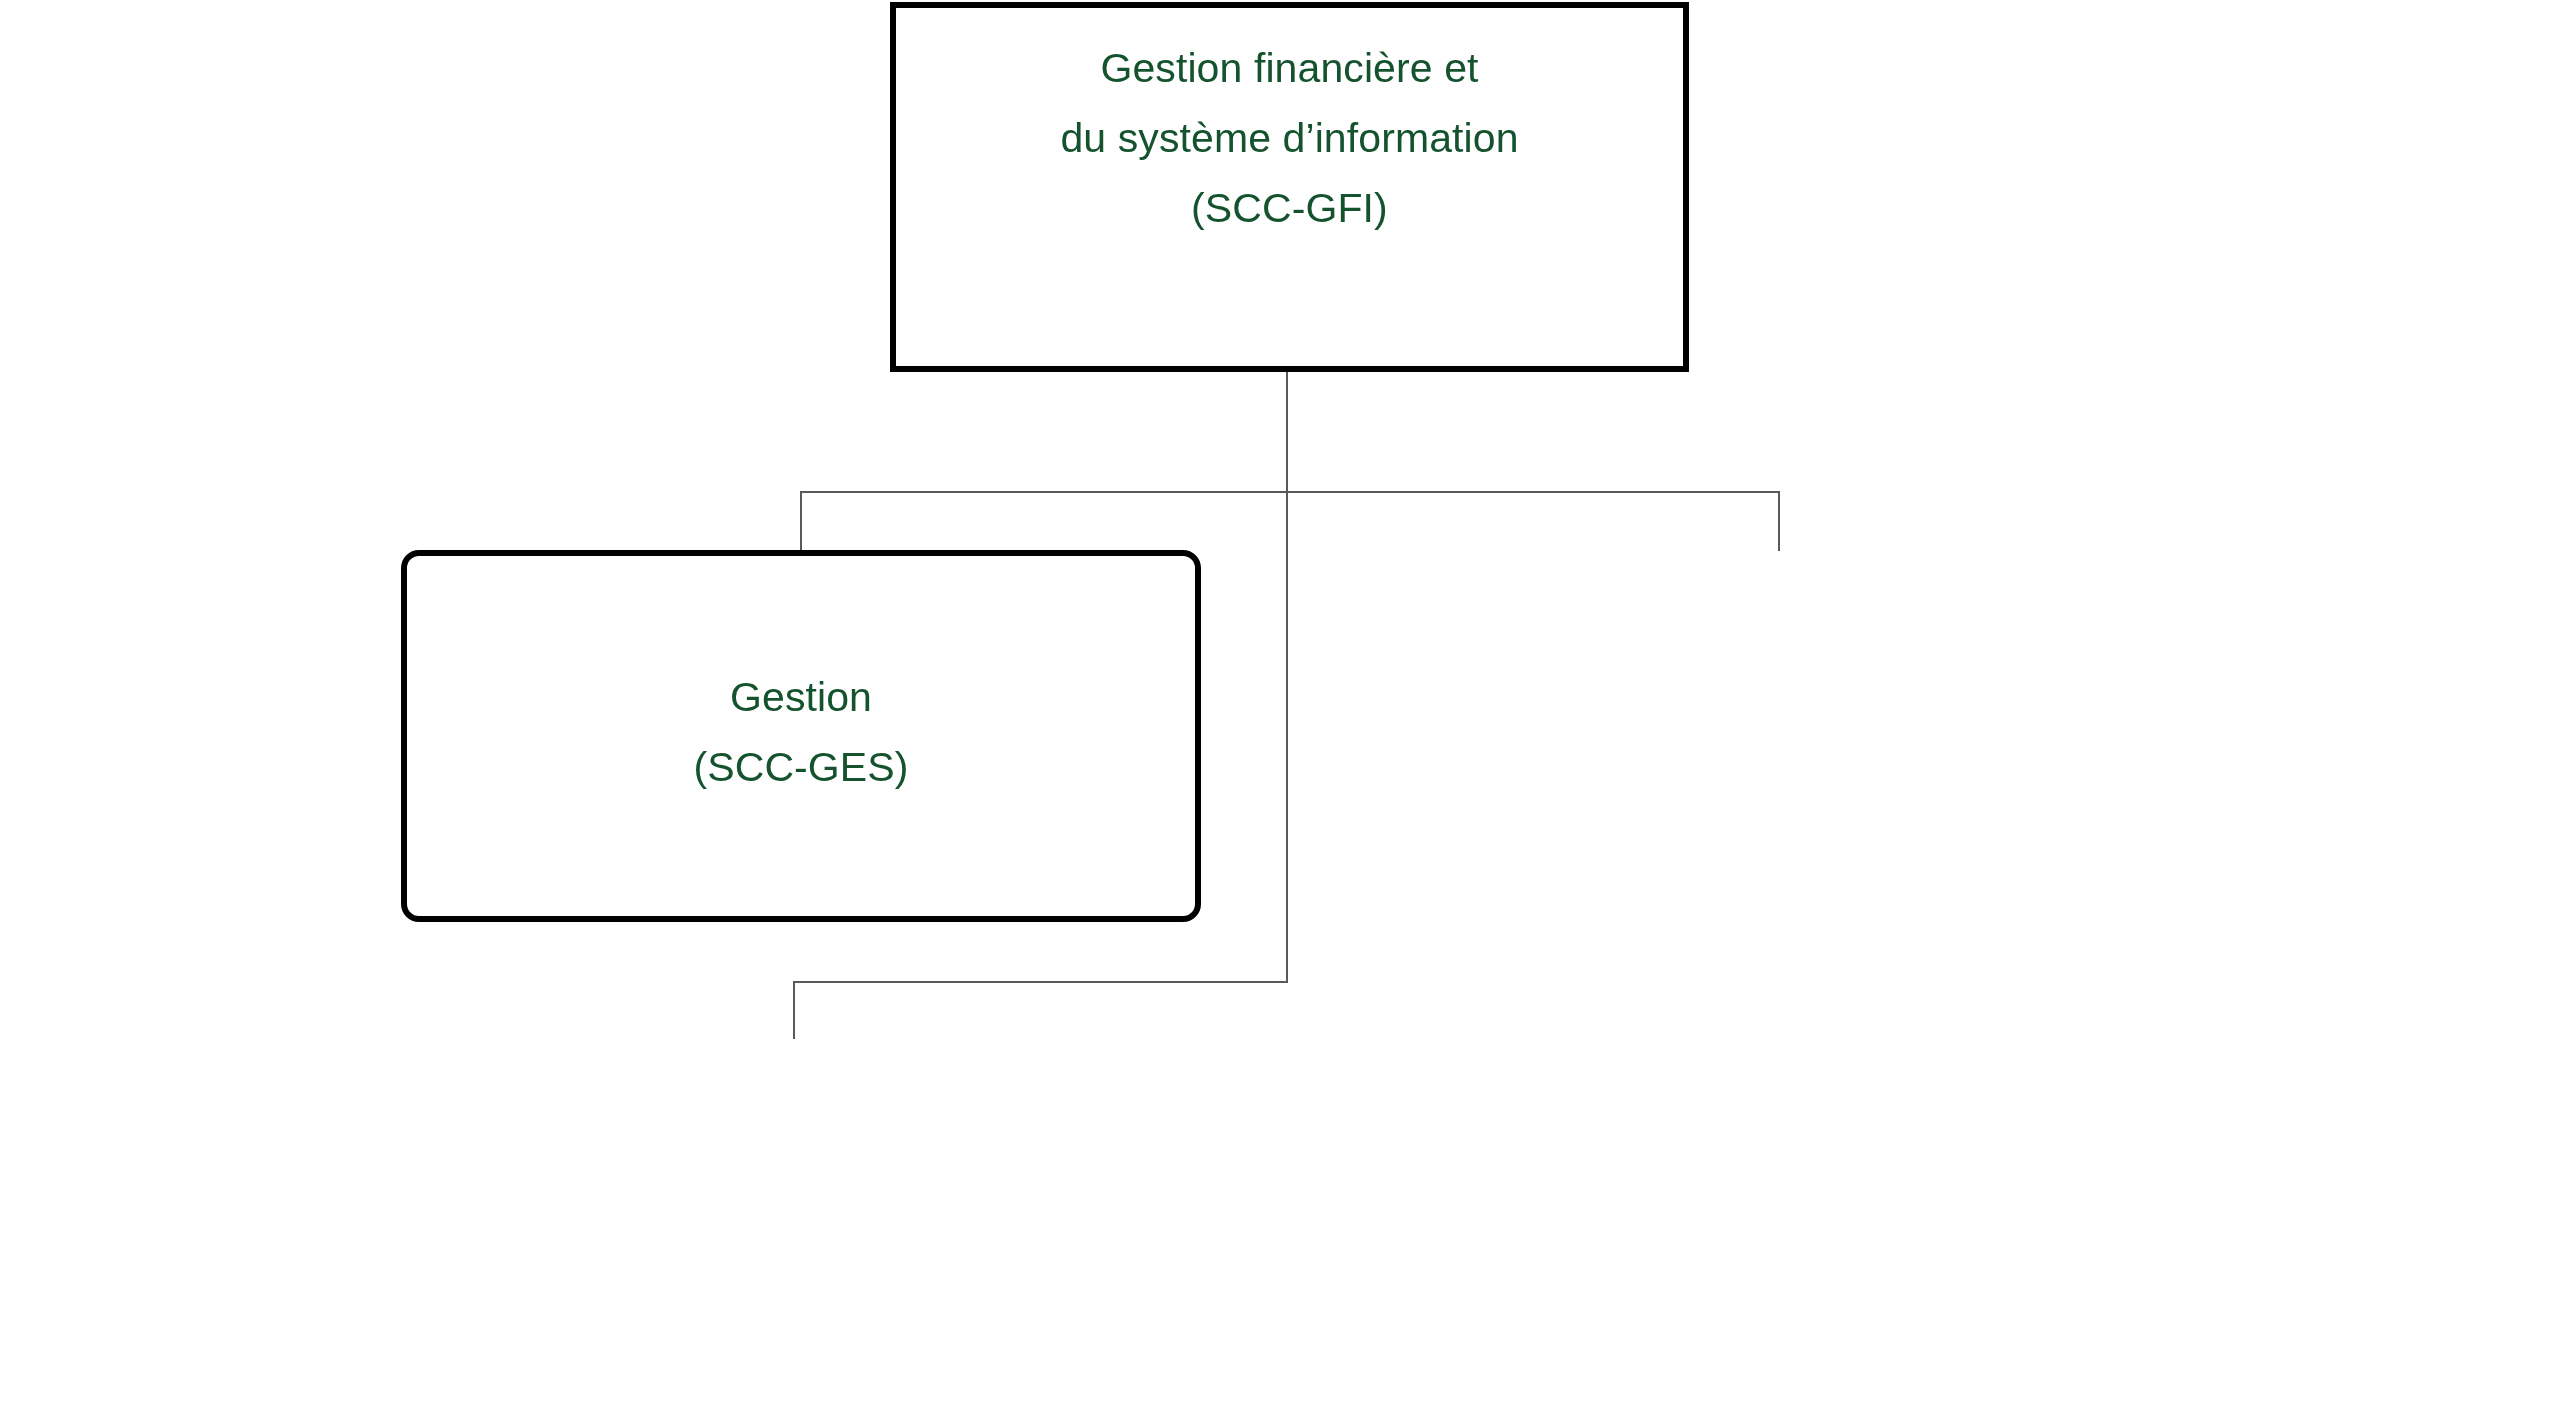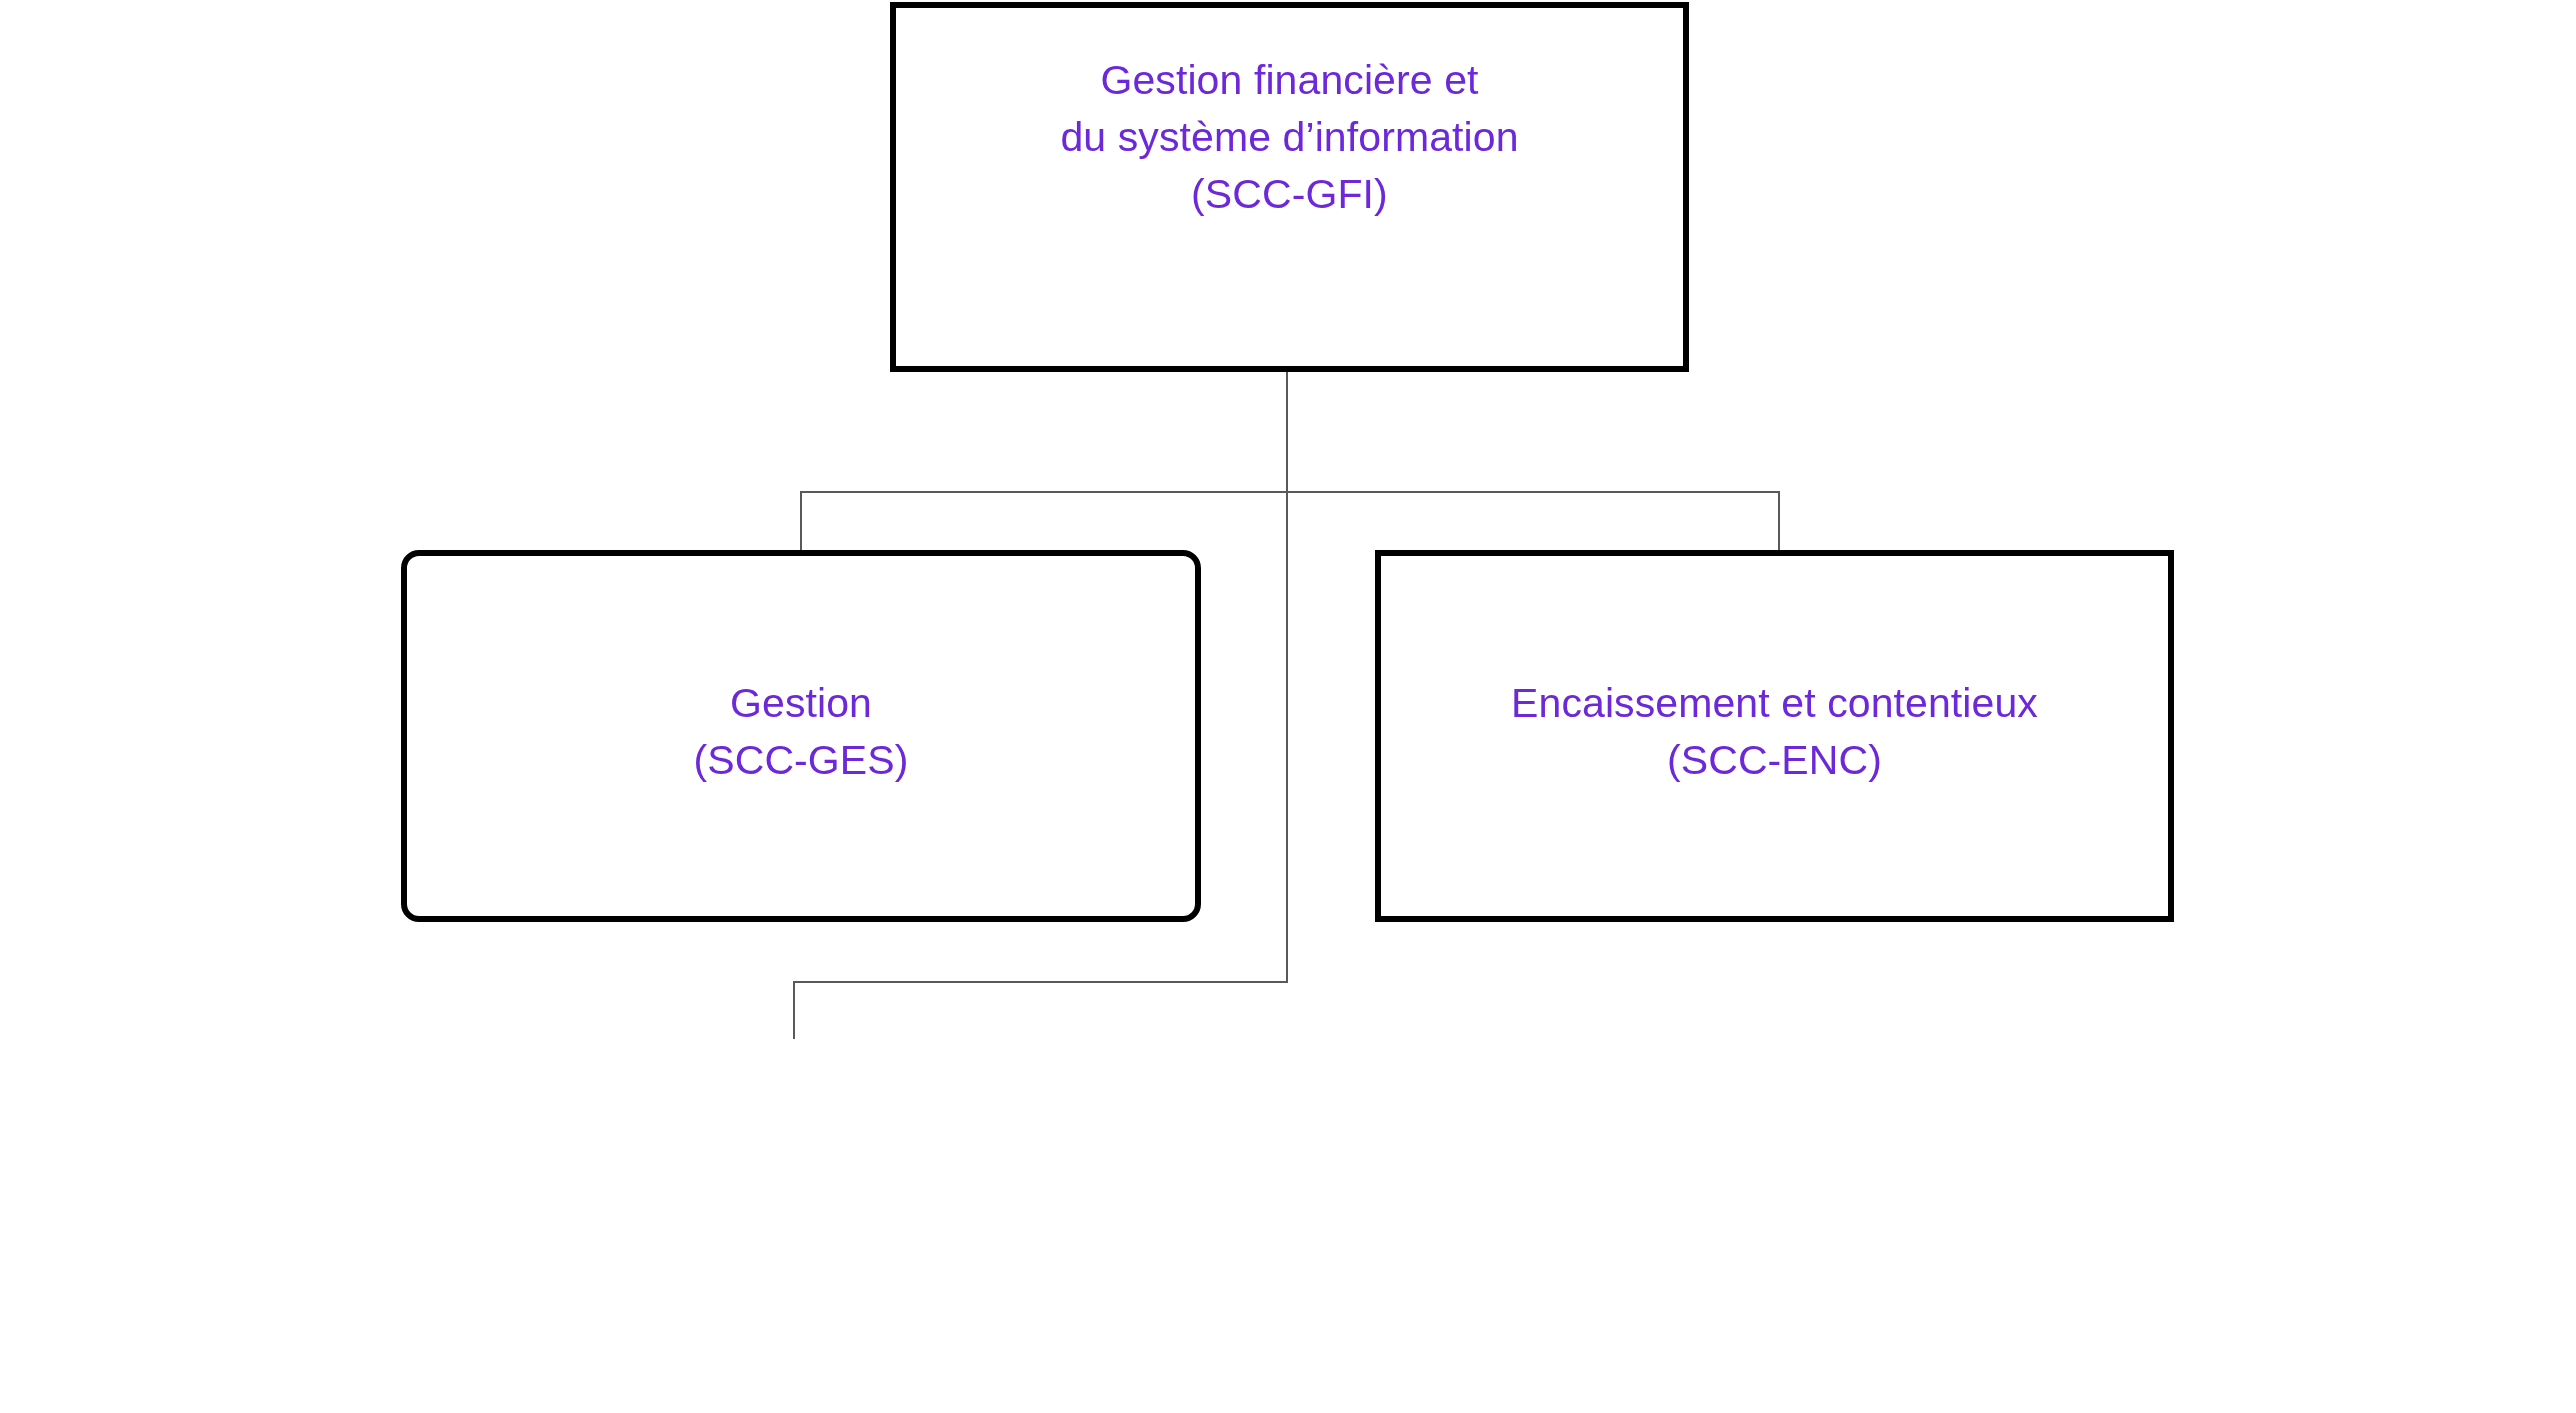--- a/index.html
+++ b/index.html
@@ -24,23 +24,23 @@
     position: absolute;
     box-sizing: border-box;
     background: #ffffff;
     border: 6.6px solid #000000;
     display: flex;
     align-items: center;
     justify-content: center;
     text-align: center;
   }
   .node-text {
-    color: #6d28d9;
+    color: #14532d;
     font-size: 41px;
-    line-height: 57px;
+    line-height: 70px;
     letter-spacing: 0.1px;
     white-space: pre-line;
     padding: 0 11.3px;
   }
 
   
   #box-gfi { left: 890px;  top: 1.9px;    width: 799px; height: 370px; }
   #box-gfi .node-text { transform: translateY(-49px); }
 
   #box-ges { left: 401px;  top: 550px;  width: 800px; height: 372px; border-radius: 18px; }
@@ -91,20 +91,16 @@
     <div class="node-text">Gestion financière et
 du système d’information
 (SCC-GFI)</div>
   </div>
 
   <div class="node-box" id="box-ges">
     <div class="node-text">Gestion
 (SCC-GES)</div>
   </div>
 
-  <div class="node-box" id="box-enc">
-    <div class="node-text">Encaissement et contentieux
-(SCC-ENC)</div>
-  </div>
 
 
 </div>
 
 
 </body></html>

